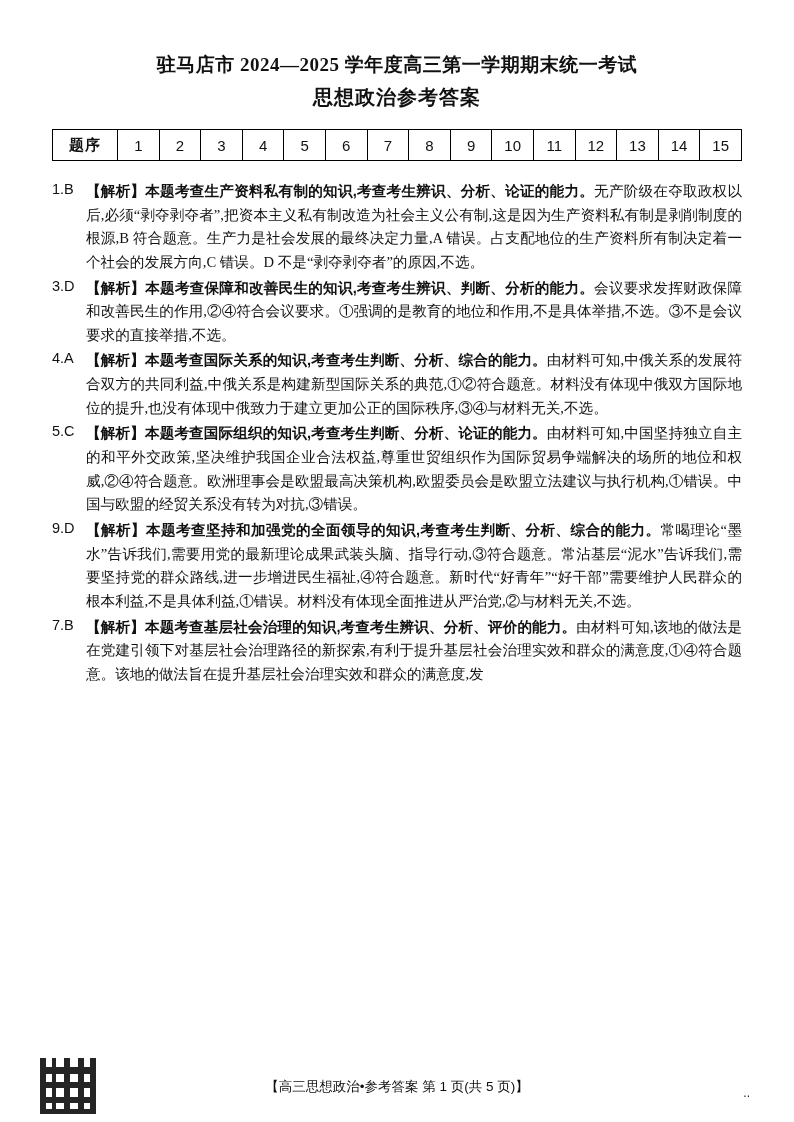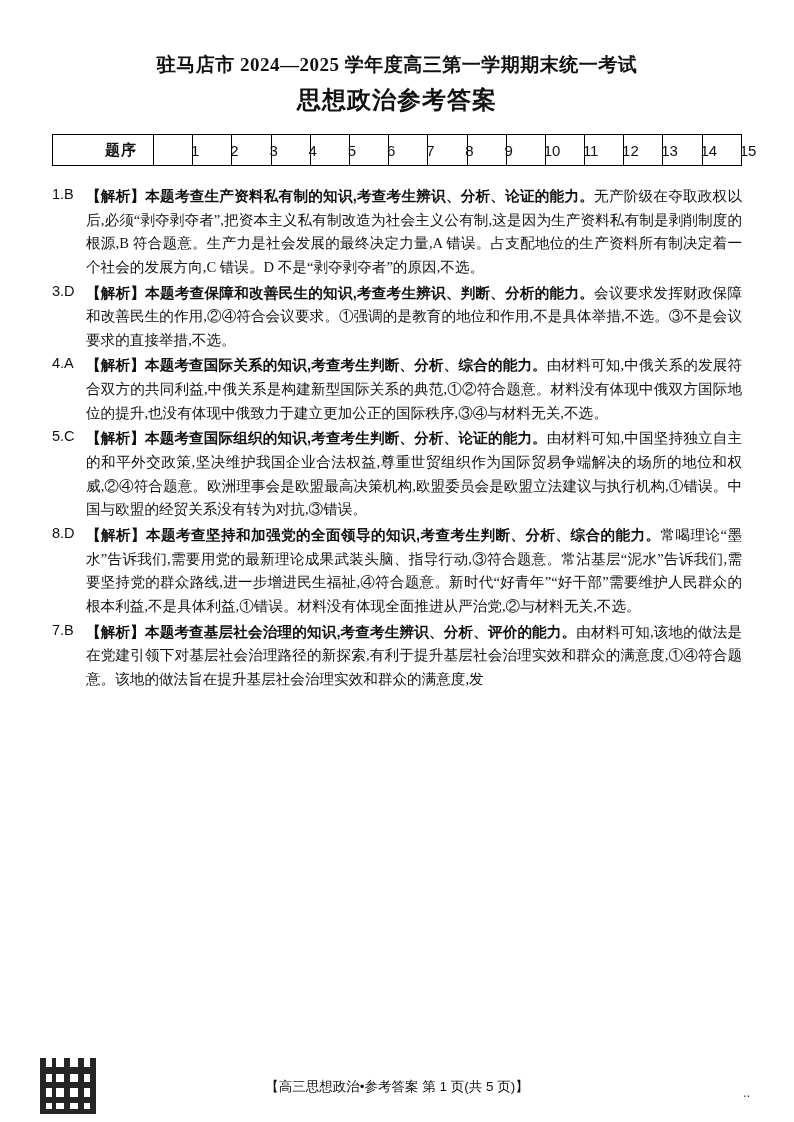--- a/index.html
+++ b/index.html
@@ -25,39 +25,38 @@
     text-align: center;
     font-size: 19px;
     font-weight: bold;
     letter-spacing: 0.5px;
     margin-top: 12px;
     margin-bottom: 6px;
     font-family: Liberation Serif, serif;
   }
   .title-sub {
     text-align: center;
-    font-size: 24px;
+    font-size: 20px;
     font-weight: bold;
     letter-spacing: 1px;
     margin-bottom: 18px;
     font-family: "Liberation Sans", "DejaVu Sans", sans-serif;
   }
   table.answer-table {
     border-collapse: collapse;
     margin: 0 auto 12px auto;
     width: 690px;
     table-layout: fixed;
   }
   table.answer-table td {
     border: 1px solid #000000;
     text-align: center;
     height: 28px;
     font-size: 15px;
     font-family: "Liberation Sans", "DejaVu Sans", sans-serif;
-    padding-left: 37px;
   }
   table.answer-table td.head {
     width: 62px;
     font-weight: bold;
     letter-spacing: 1px;
   }
   .explanations {
     margin-top: 19px;
   }
   .item {
@@ -167,21 +166,21 @@
       <div class="item-num">4.A</div>
       <div class="item-body"><span class="lead">【解析】本题考查国际关系的知识,考查考生判断、分析、综合的能力。</span><span>由材料可知,中俄关系的发展符合双方的共同利益,中俄关系是构建新型国际关系的典范,①②符合题意。材料没有体现中俄双方国际地位的提升,也没有体现中俄致力于建立更加公正的国际秩序,③④与材料无关,不选。</span></div>
     </div>
 
     <div class="item">
       <div class="item-num">5.C</div>
       <div class="item-body"><span class="lead">【解析】本题考查国际组织的知识,考查考生判断、分析、论证的能力。</span><span>由材料可知,中国坚持独立自主的和平外交政策,坚决维护我国企业合法权益,尊重世贸组织作为国际贸易争端解决的场所的地位和权威,②④符合题意。欧洲理事会是欧盟最高决策机构,欧盟委员会是欧盟立法建议与执行机构,①错误。中国与欧盟的经贸关系没有转为对抗,③错误。</span></div>
     </div>
 
     <div class="item">
-      <div class="item-num">8.D</div>
+      <div class="item-num">9.D</div>
       <div class="item-body"><span class="lead">【解析】本题考查坚持和加强党的全面领导的知识,考查考生判断、分析、综合的能力。</span><span>常喝理论“墨水”告诉我们,需要用党的最新理论成果武装头脑、指导行动,③符合题意。常沾基层“泥水”告诉我们,需要坚持党的群众路线,进一步增进民生福祉,④符合题意。新时代“好青年”“好干部”需要维护人民群众的根本利益,不是具体利益,①错误。材料没有体现全面推进从严治党,②与材料无关,不选。</span></div>
     </div>
 
     <div class="item">
       <div class="item-num">7.B</div>
       <div class="item-body"><span class="lead">【解析】本题考查基层社会治理的知识,考查考生辨识、分析、评价的能力。</span><span>由材料可知,该地的做法是在党建引领下对基层社会治理路径的新探索,有利于提升基层社会治理实效和群众的满意度,①④符合题意。该地的做法旨在提升基层社会治理实效和群众的满意度,发</span></div>
     </div>
 
   </div>
 

